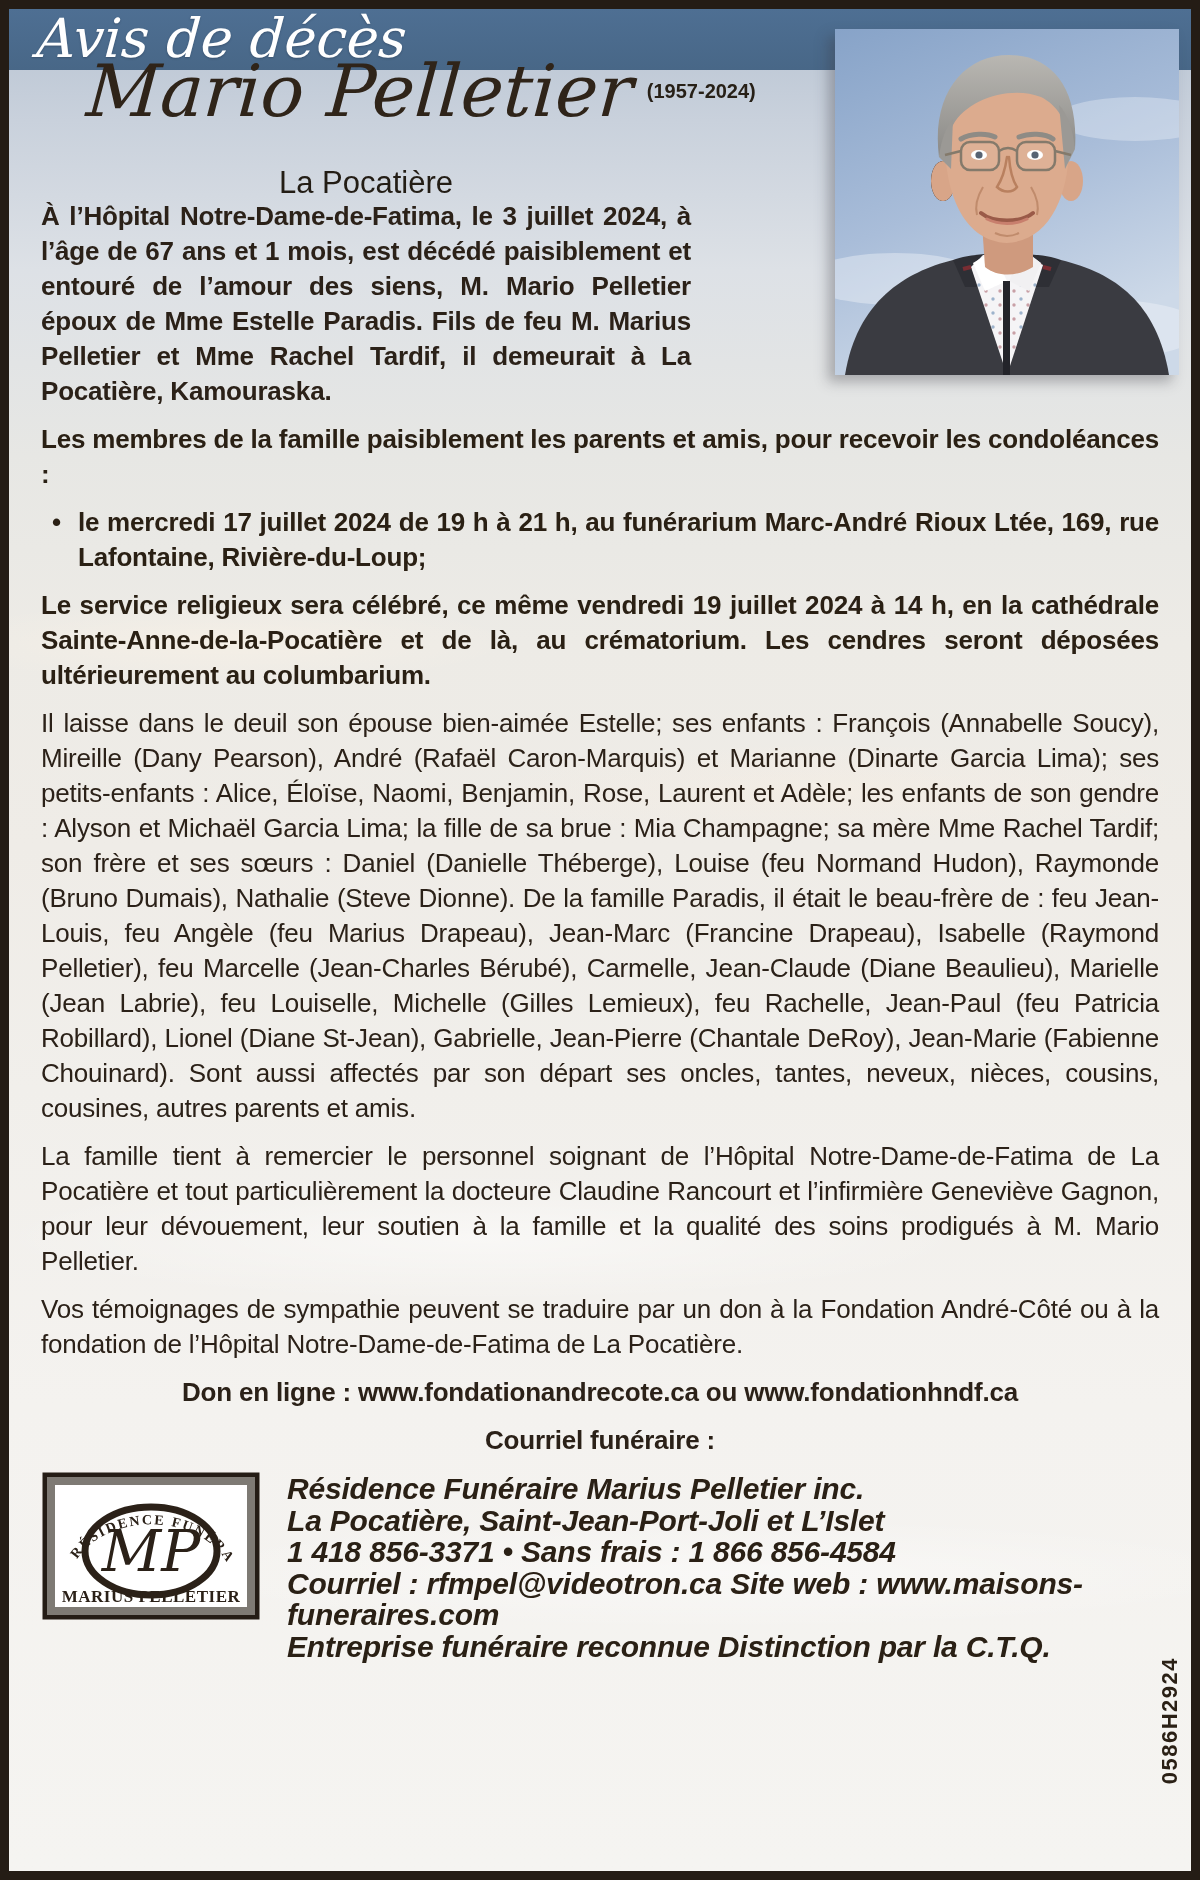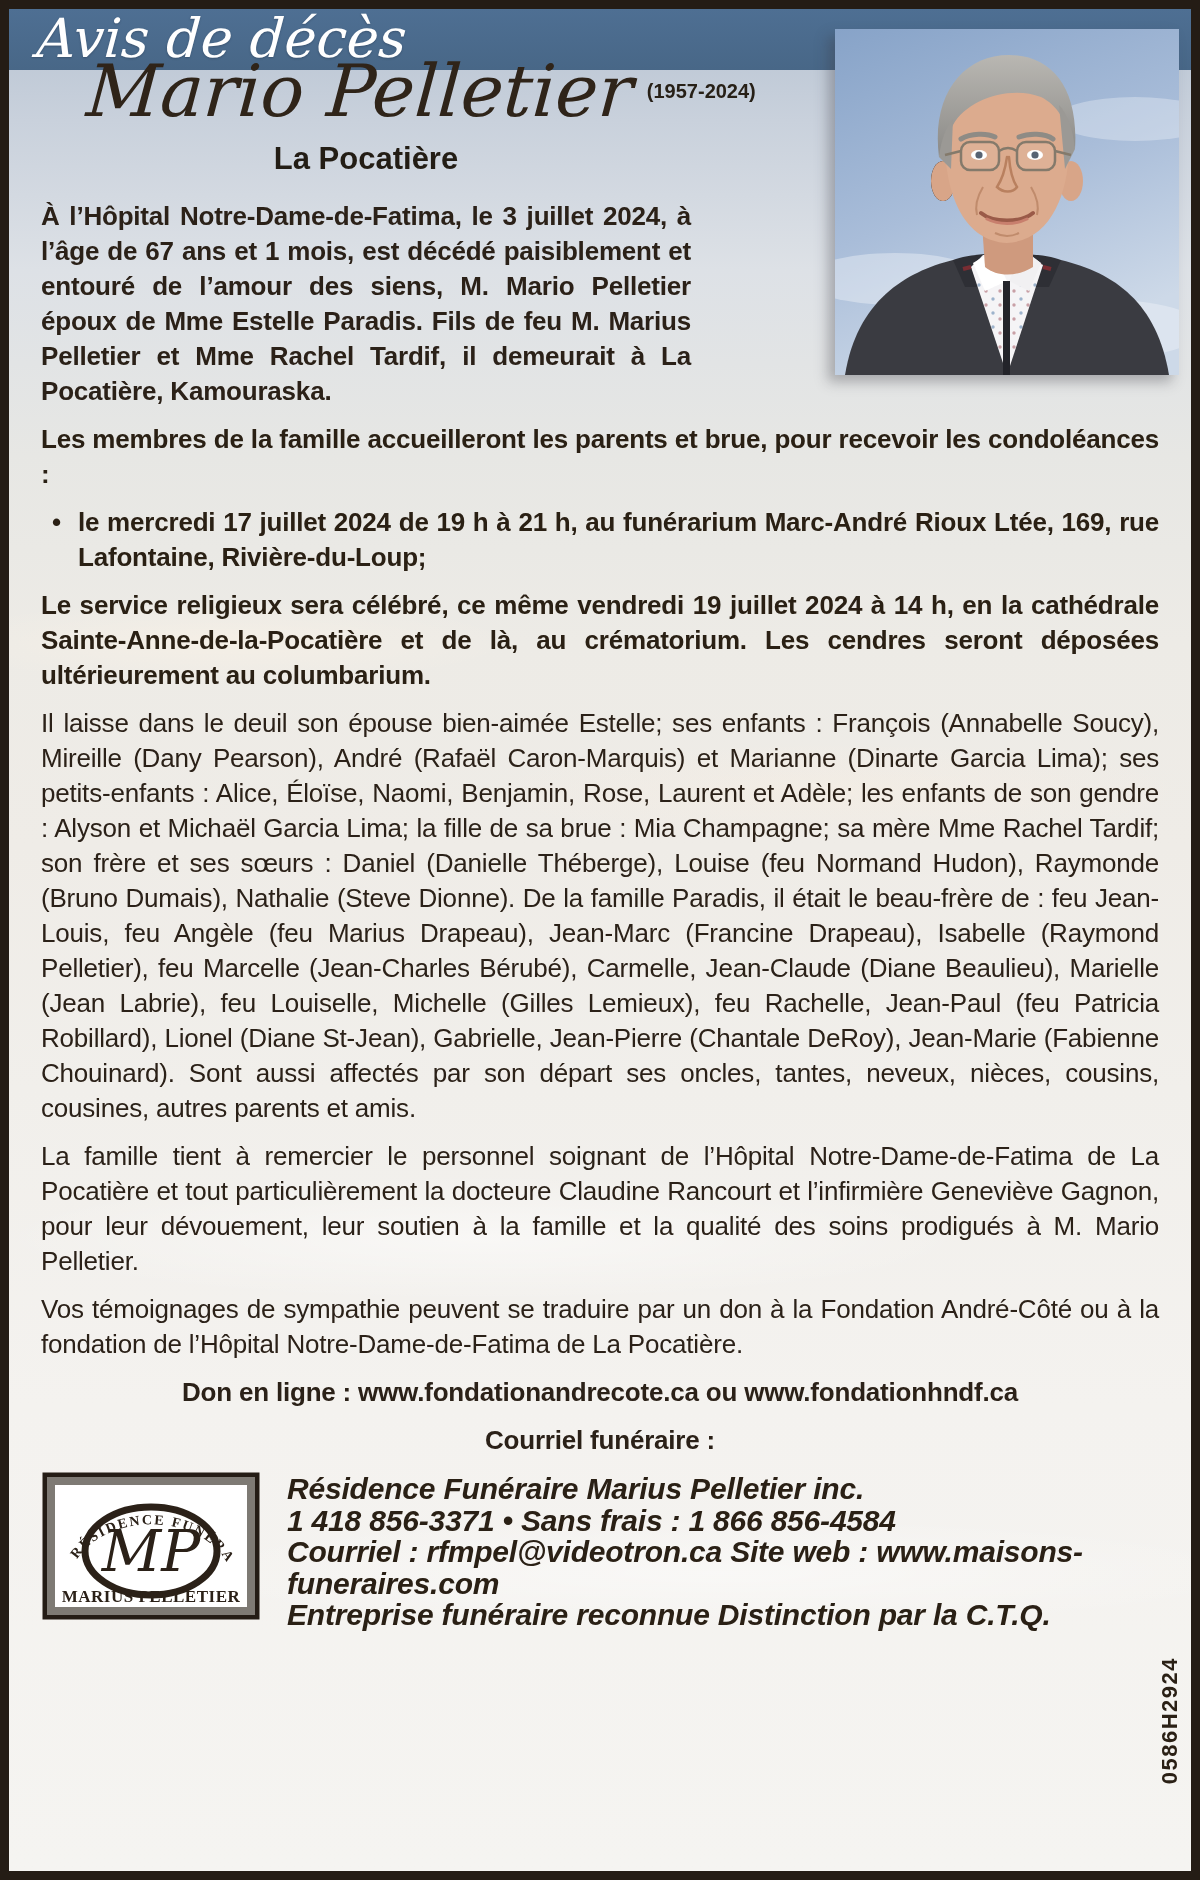--- a/index.html
+++ b/index.html
@@ -50,22 +50,22 @@
   .name{
     font-family:"DejaVu Serif", serif;font-style:italic;
     font-size:72px;color:#2f2419;line-height:1;
     transform:skewX(-4deg);display:inline-block;
   }
   .years{
     font-weight:bold;font-size:20px;color:#272017;
     display:inline-block;vertical-align:18px;margin-left:14px;
   }
   .city{
-    position:absolute;top:132px;left:32px;width:650px;z-index:3;
-    text-align:center;font-weight:bold;font-size:31px;color:#231d15;
+    position:absolute;top:156px;left:32px;width:650px;z-index:3;
+    text-align:center;font-weight:normal;font-size:31px;color:#231d15;
   }
   .photo{
     position:absolute;top:20px;right:12px;width:344px;height:346px;z-index:2;
     box-shadow:-7px 7px 12px rgba(60,60,70,.35);
     background:#9db4d4;
   }
   .content{
     position:absolute;top:190px;left:32px;right:32px;z-index:2;
   }
   .para{
@@ -174,21 +174,21 @@
       <path d="M 152 190 C 164 196 180 196 192 190" stroke="#c87f6d" stroke-width="3" fill="none" stroke-linecap="round"></path>
 
       <path d="M 160 204 C 168 208 176 208 184 204" stroke="#c08b6c" stroke-width="2" fill="none"></path>
     </svg>
   </div>
 
   <div class="content">
     <p class="para intro">À l’Hôpital Notre-Dame-de-Fatima, le 3 juillet 2024, à l’âge de 67 ans et 1 mois, est décédé paisiblement et entouré de l’amour des siens, M. Mario Pelletier époux de Mme Estelle Paradis. Fils de feu M. Marius Pelletier et Mme Rachel Tardif, il demeurait à La Pocatière, Kamouraska.</p>
 
 
-    <p class="para bold">Les membres de la famille accueilleront les parents et brue, pour recevoir les condoléances :</p>
+    <p class="para bold">Les membres de la famille paisiblement les parents et amis, pour recevoir les condoléances :</p>
 
     <div class="para bold bullet">le mercredi 17 juillet 2024 de 19 h à 21 h, au funérarium Marc-André Rioux Ltée, 169, rue Lafontaine, Rivière-du-Loup;</div>
 
 
     <p class="para bold">Le service religieux sera célébré, ce même vendredi 19 juillet 2024 à 14 h, en la cathédrale Sainte-Anne-de-la-Pocatière et de là, au crématorium. Les cendres seront déposées ultérieurement au columbarium.</p>
 
     <p class="para">Il laisse dans le deuil son épouse bien-aimée Estelle; ses enfants : François (Annabelle Soucy), Mireille (Dany Pearson), André (Rafaël Caron-Marquis) et Marianne (Dinarte Garcia Lima); ses petits-enfants : Alice, Éloïse, Naomi, Benjamin, Rose, Laurent et Adèle; les enfants de son gendre : Alyson et Michaël Garcia Lima; la fille de sa brue : Mia Champagne; sa mère Mme Rachel Tardif; son frère et ses sœurs : Daniel (Danielle Théberge), Louise (feu Normand Hudon), Raymonde (Bruno Dumais), Nathalie (Steve Dionne). De la famille Paradis, il était le beau-frère de : feu Jean-Louis, feu Angèle (feu Marius Drapeau), Jean-Marc (Francine Drapeau), Isabelle (Raymond Pelletier), feu Marcelle (Jean-Charles Bérubé), Carmelle, Jean-Claude (Diane Beaulieu), Marielle (Jean Labrie), feu Louiselle, Michelle (Gilles Lemieux), feu Rachelle, Jean-Paul (feu Patricia Robillard), Lionel (Diane St-Jean), Gabrielle, Jean-Pierre (Chantale DeRoy), Jean-Marie (Fabienne Chouinard). Sont aussi affectés par son départ ses oncles, tantes, neveux, nièces, cousins, cousines, autres parents et amis.</p>
 
     <p class="para">La famille tient à remercier le personnel soignant de l’Hôpital Notre-Dame-de-Fatima de La Pocatière et tout particulièrement la docteure Claudine Rancourt et l’infirmière Geneviève Gagnon, pour leur dévouement, leur soutien à la famille et la qualité des soins prodigués à M. Mario Pelletier.</p>
 
@@ -210,20 +210,21 @@
           <ellipse cx="110" cy="80" rx="66" ry="44" fill="none" stroke="#2b2118" stroke-width="7"></ellipse>
           <text font-family="Liberation Serif, serif" font-size="14" font-weight="bold" fill="#2b2118" letter-spacing="2">
             <textPath href="#arcPath" startOffset="4">RÉSIDENCE FUNÉRAIRE</textPath>
           </text>
           <text x="110" y="100" text-anchor="middle" font-family="DejaVu Serif, serif" font-style="italic" font-size="58" fill="#2b2118">MP</text>
           <text x="110" y="131" text-anchor="middle" font-family="Liberation Serif, serif" font-size="17" font-weight="bold" fill="#2b2118" letter-spacing="0.5">MARIUS PELLETIER</text>
         </svg>
       </div>
       <div class="contact">
         <div>Résidence Funéraire Marius Pelletier inc.</div>
+        <div>La Pocatière, Saint-Jean-Port-Joli et L’Islet</div>
         <div>1 418 856-3371 • Sans frais : 1 866 856-4584</div>
         <div>Courriel : rfmpel@videotron.ca  Site web : www.maisons-funeraires.com</div>
         <div>Entreprise funéraire reconnue Distinction par la C.T.Q.</div>
       </div>
     </div>
   </div>
 
   <div class="side-code">0586H2924</div>
 
 </div>

